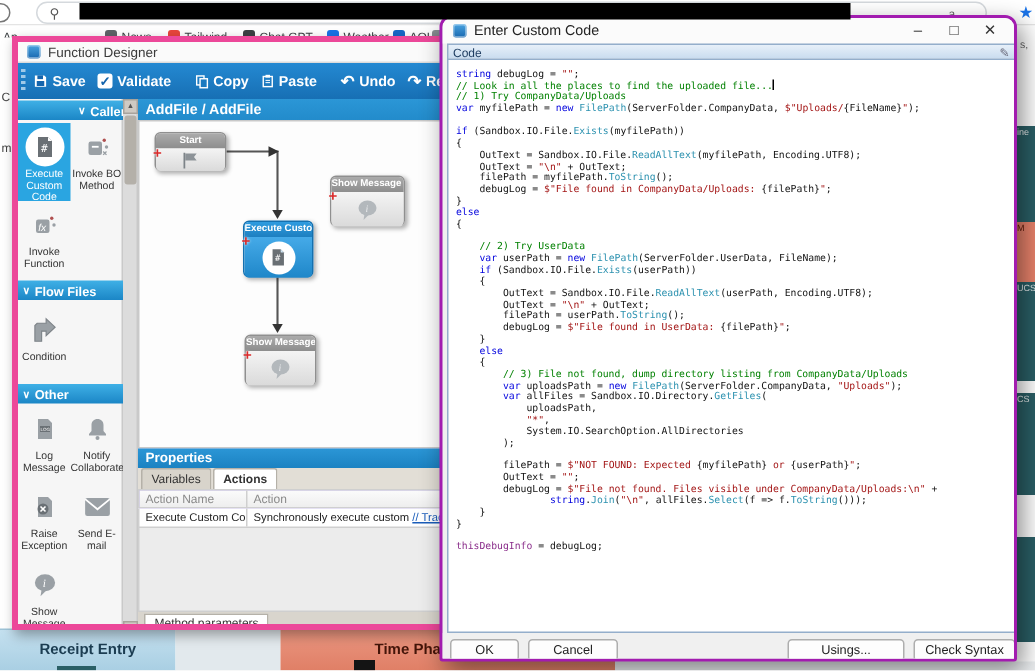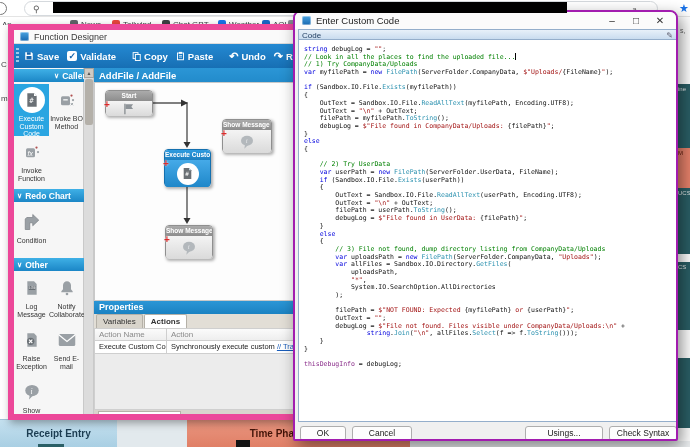--- a/index.html
+++ b/index.html
@@ -24,21 +24,21 @@
   .tile-receipt { left:0; width:117px; background:linear-gradient(#c4e0ef,#a9cfe3); color:#1c3d52; border-top:1px solid #9ec4d8; }
   .tile-gap { left:117px; width:70px; background:#e2e9ed; border-top:1px solid #ccd4d9; }
   .tile-time { left:187px; width:223px; background:linear-gradient(#ea9680,#e07f66); color:#441509; border-top:1px solid #c96d55; }
   .tile-rest { position:absolute; left:410px; top:441px; width:280px; height:6px; background:#eceff1; }
   .blk-frag { position:absolute; left:236px; top:440px; width:14px; height:7px; background:#141414; }
   .teal-frag-bl { position:absolute; left:38px; top:444px; width:26px; height:3px; background:#2a5f66; }
   .rblock { position:absolute; left:678px; width:12px; background:#2a5f66; color:#e8ecec; font-size:6px; overflow:hidden; padding-top:2px; }
   .rblock.salmon { background:#e8826b; color:#5c1808; }
 
   
-  .fd { position:absolute; left:8px; top:24px; width:292px; height:396px; background:#c4b5fd; border:6px solid #ec4899; box-shadow:2px 3px 8px rgba(0,0,0,.35); overflow:hidden; }
+  .fd { position:absolute; left:8px; top:24px; width:292px; height:396px; background:#c4b5fd; border:4px solid #ec4899; box-shadow:2px 3px 8px rgba(0,0,0,.35); overflow:hidden; }
   .fd-titlebar { position:absolute; left:0; top:0; width:100%; height:14px; background:#fafafa; border-bottom:1px solid #dcdcdc; display:flex; align-items:center; gap:5px; padding-left:6px; }
   .win-ico { width:9px; height:9px; border-radius:2px; background:linear-gradient(#4aa3e0,#1868b0); box-shadow:inset 0 0 0 1px rgba(255,255,255,.4); }
   .fd-title { font-size:9px; color:#3a3a3a; }
   .fd-toolbar { position:absolute; left:0; top:14px; width:100%; height:24px; background:linear-gradient(#2489d2,#176fb4); display:flex; align-items:center; gap:8px; padding-left:10px; color:#fff; }
   .grip { position:absolute; left:2px; top:18px; width:3px; height:16px; background:repeating-linear-gradient(#9fc9e8 0 2px, transparent 2px 4px); }
   .tbtn { display:flex; align-items:center; gap:3px; font-size:9.5px; font-weight:bold; color:#fff; white-space:nowrap; cursor:pointer; }
   .tbtn svg { display:block; }
   .tsep { width:1px; height:16px; background:rgba(255,255,255,.45); }
   .chk { width:10px; height:10px; background:#fff; border-radius:2px; color:#1565ad; font-size:9px; line-height:10px; text-align:center; font-weight:bold; }
 
@@ -258,21 +258,21 @@
               <text x="6" y="17" font-size="9" fill="#fff" font-style="italic">fx</text>
               <circle cx="18" cy="6" r="1.5" fill="#b05050"></circle>
               <circle cx="20" cy="12" r="1.5" fill="#9aa0a5"></circle>
             </svg>
         </span>
         <span>Invoke Function</span>
       </div>
 
       <div class="sec-hdr" style="top:121px;">
           <span class="chev">∨</span>
-          <span>Redo Chart</span>
+          <span>Flow Files</span>
         </div>
       <div class="titem" style="left:0; top:138px; height:50px;">
         <span class="tico">
           <svg width="18" height="18" viewBox="0 0 24 24">
               <polygon points="3,22 9,22 9,13 13,13 13,17 21,9.5 13,2 13,6 5,6 3,8" fill="#9aa0a5" stroke="#7d8388" stroke-width="1"></polygon>
             </svg>
         </span>
         <span>Condition</span>
       </div>
 

